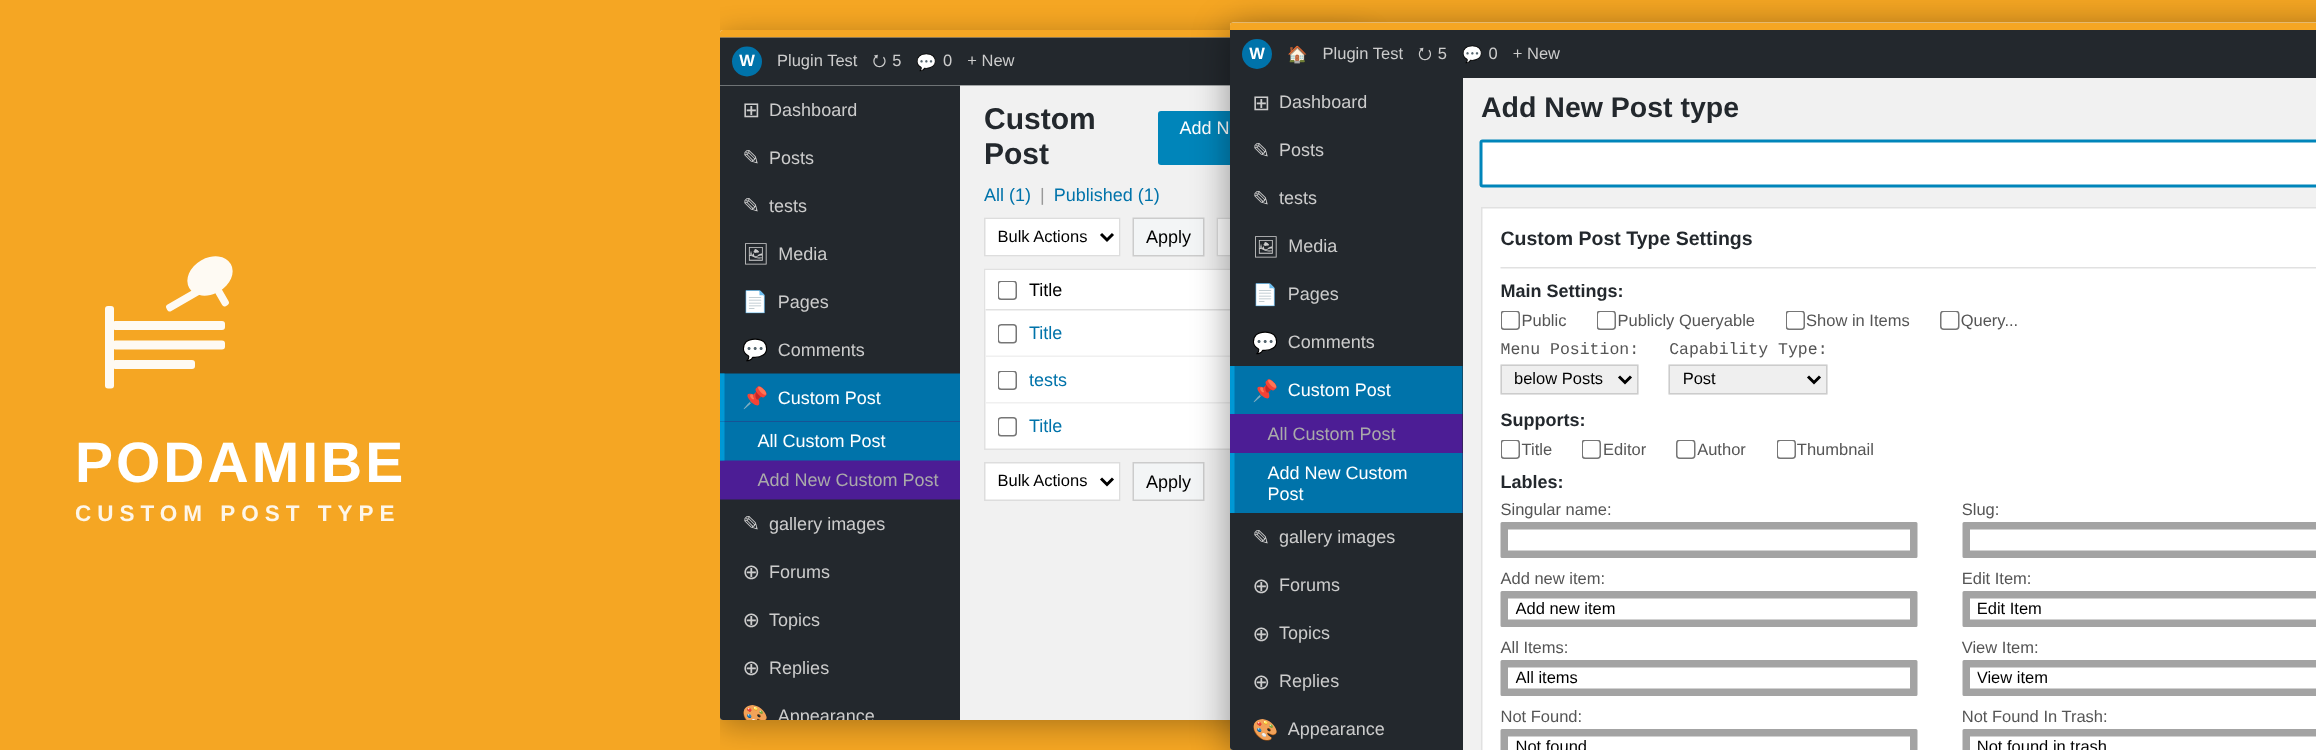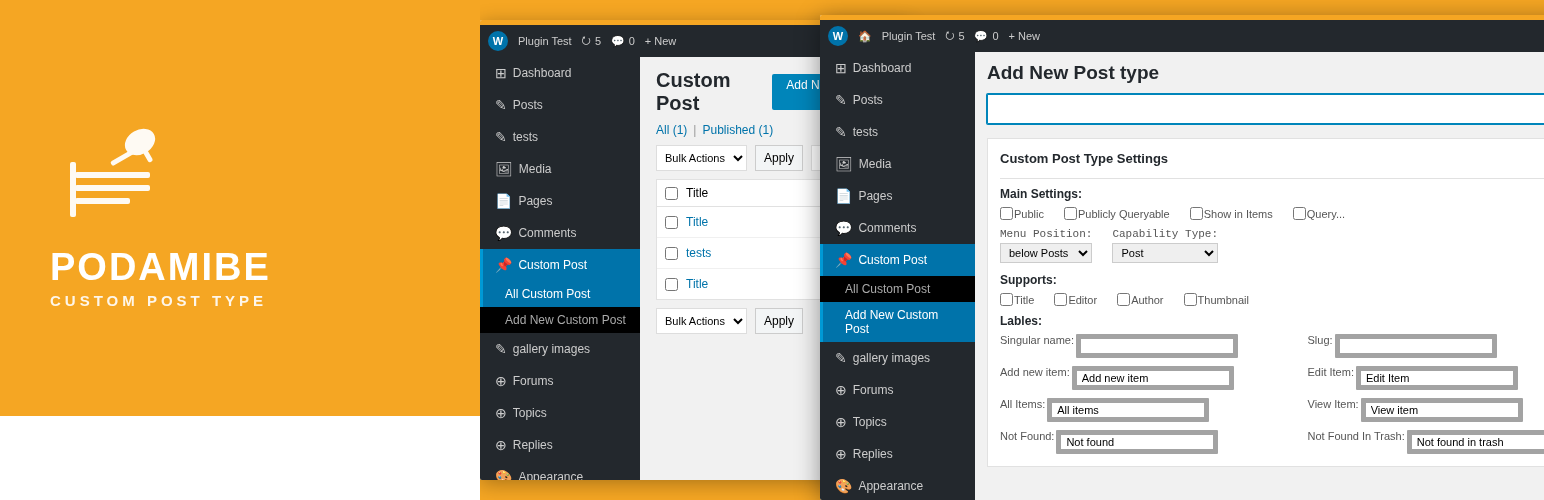--- a/index.html
+++ b/index.html
@@ -2,21 +2,21 @@
 <html><head>
   <meta charset="utf-8">
   <style>
     * { margin: 0; padding: 0; box-sizing: border-box; }
     body { width: 1544px; height: 500px; overflow: hidden; font-family: -apple-system, BlinkMacSystemFont, 'Segoe UI', Arial, sans-serif; display: flex; }
 
     
     .orange-section {
       background: #F5A623;
       width: 480px;
-      height: 416px;
+      height: 500px;
       display: flex;
       flex-direction: column;
       justify-content: center;
       align-items: flex-start;
       padding: 40px 50px;
       position: relative;
       flex-shrink: 0;
     }
 
     .logo-icon {
@@ -131,21 +131,21 @@
       color: #ccc;
       font-size: 12px;
       gap: 6px;
       cursor: pointer;
       border-left: 3px solid transparent;
     }
     .sidebar-item.active { background: #0073aa; color: #fff; border-left: 3px solid #0099d5; }
 
     .sidebar-icon { font-size: 14px; flex-shrink: 0; }
 
-    .sidebar-submenu { background: #000000; }
+    .sidebar-submenu { background: #4c1d95; }
     .sidebar-submenu .sidebar-item { color: #aaa; padding: 6px 12px 6px 22px; }
     .sidebar-submenu .sidebar-item.active { background: #0073aa; color: #fff; }
 
     
     .wp-main {
       flex: 1;
       background: #f1f1f1;
       overflow: hidden;
       display: flex;
       flex-direction: column;
@@ -324,20 +324,21 @@
     }
 
     .labels-grid {
       display: grid;
       grid-template-columns: 1fr 1fr;
       gap: 8px 30px;
     }
 
     .label-field {
       display: flex;
+      flex-direction: column;
       gap: 2px;
     }
 
     .label-field label {
       font-size: 11px;
       color: #555;
     }
 
     .label-field input {
       border: 5px solid #a3a3a3;

